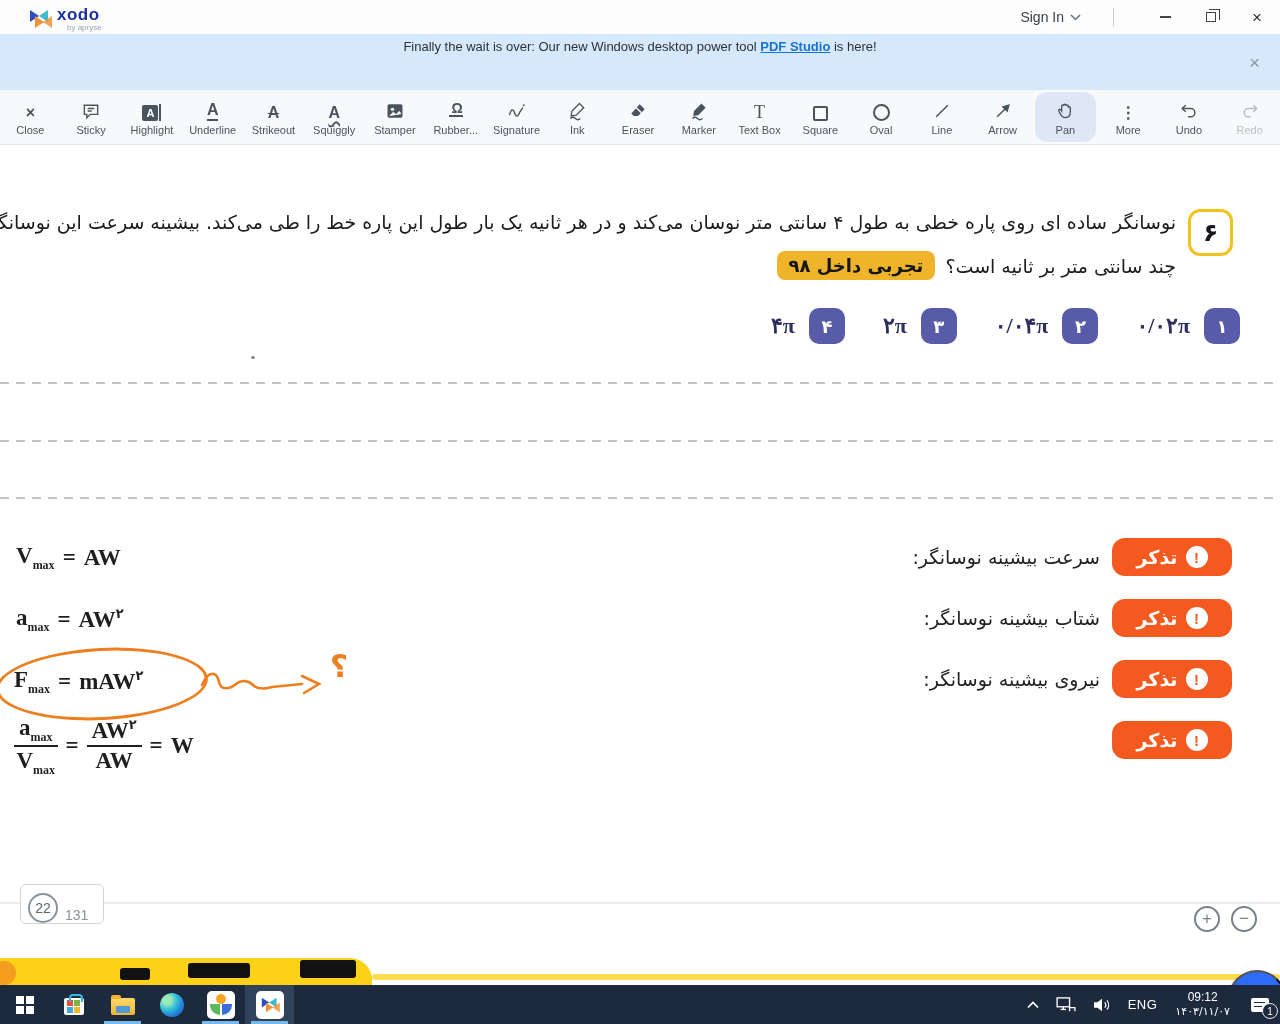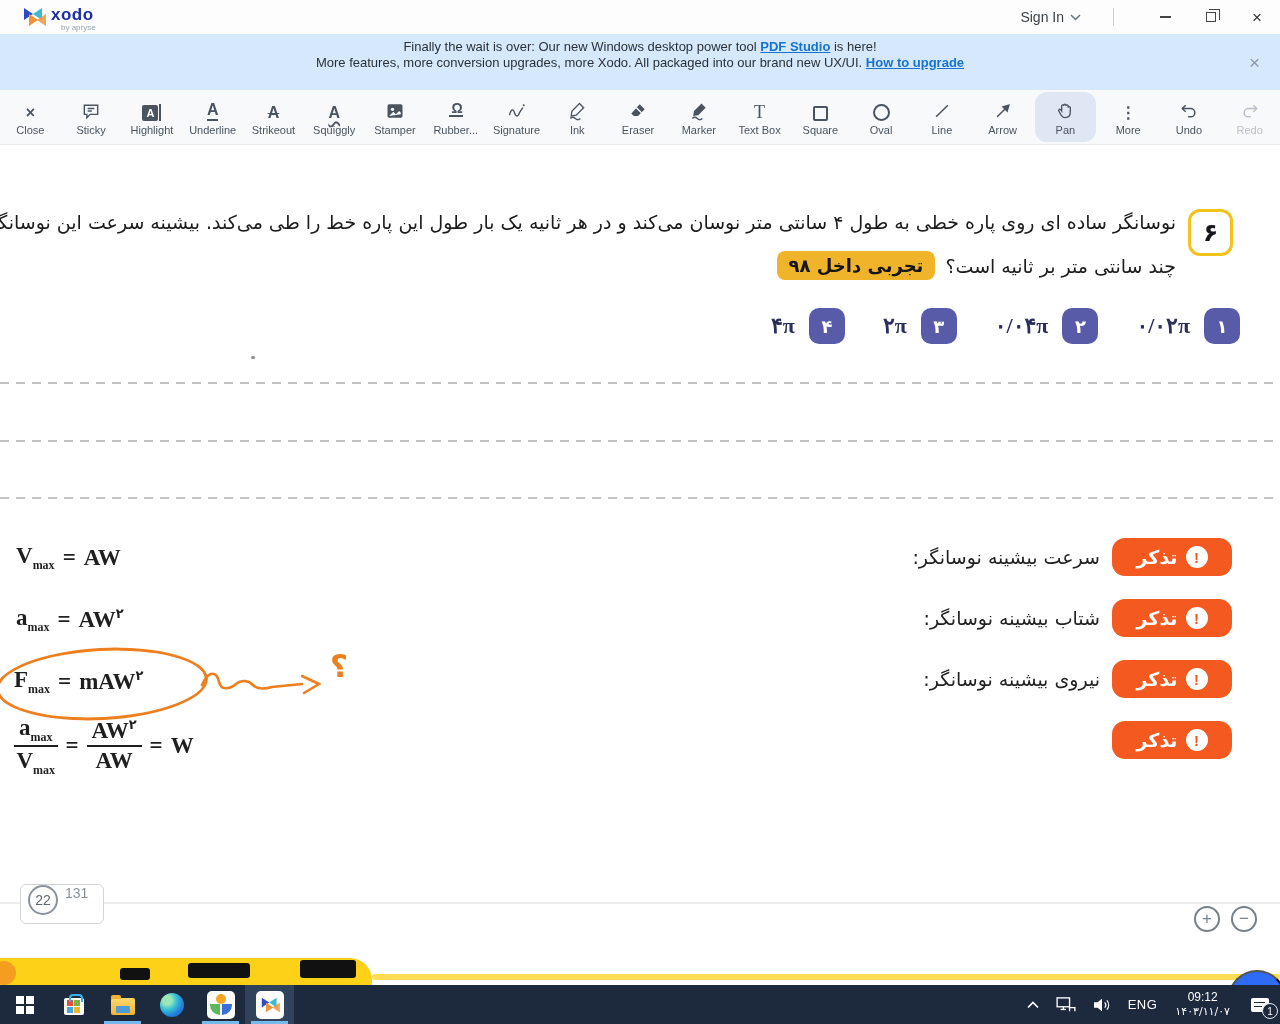--- a/index.html
+++ b/index.html
@@ -2,21 +2,21 @@
 <html><head>
 <meta charset="utf-8">
 <style>
   * { margin:0; padding:0; box-sizing:border-box; }
   html,body { width:1280px; height:1024px; overflow:hidden; }
   body { font-family:"Liberation Sans", sans-serif; background:#fff; }
   .screen { position:relative; width:1280px; height:1024px; background:#fff; }
 
   
   .titlebar { position:absolute; left:0; top:0; width:1280px; height:34px; background:#fdfdfd; display:flex; align-items:center; justify-content:space-between; }
-  .logo { display:flex; align-items:flex-start; gap:5px; padding-left:22px; padding-top:3px; }
+  .logo { display:flex; align-items:center; gap:5px; padding-left:28px; padding-top:3px; }
   .logo-text { display:flex; flex-direction:column; line-height:1; }
   .logo-word { color:#1b2f9e; font-weight:bold; font-size:17px; letter-spacing:.5px; }
   .logo-sub { color:#9aa4ae; font-size:8px; margin-top:1px; margin-left:10px; }
   .tb-right { display:flex; align-items:center; height:34px; }
   .signin { display:flex; align-items:center; gap:6px; font-size:14px; color:#3b4248; padding:0 14px; cursor:default; }
   .tb-divider { width:1px; height:18px; background:#c9ced3; margin:0 28px 0 18px; }
   .win-btn { width:46px; height:34px; display:flex; align-items:center; justify-content:center; background:transparent; border:none; color:#333; }
   .min-glyph { display:block; width:11px; height:2px; background:#444; }
   .restore-glyph { position:relative; width:10px; height:10px; border:1.5px solid #444; background:#fdfdfd; }
   .restore-glyph::before { content:""; position:absolute; left:2px; top:-4.5px; width:10px; height:10px; border:1.5px solid #444; border-bottom:none; border-left:none; }
@@ -82,21 +82,21 @@
   .formula sub { font-size:12px; }
   .formula sup { font-size:13px; font-family:"DejaVu Sans", sans-serif; }
   .frac { display:inline-flex; flex-direction:column; align-items:center; line-height:1.15; }
   .frac .num { border-bottom:2px solid #1f1f1f; padding:0 5px 1px; }
   .frac .den { padding-top:1px; }
 
   .circ-annot { position:absolute; left:-4px; top:503px; width:212px; height:72px; border:3px solid #ee7f1f; border-radius:50%; transform:rotate(-3deg); }
   .annot-q { position:absolute; left:330px; top:503px; color:#ee7f1f; font-size:31px; font-weight:bold; font-family:"DejaVu Sans", sans-serif; }
 
   .page-sep { position:absolute; left:0; top:757px; width:1280px; height:2px; background:#ededed; }
-  .pager { position:absolute; left:20px; top:739px; width:84px; height:40px; background:#fff; border:1px solid #d0d4d8; border-radius:6px; display:flex; align-items:flex-start; gap:7px; padding-left:7px; cursor:pointer; }
+  .pager { position:absolute; left:20px; top:739px; width:84px; height:40px; background:#fff; border:1px solid #d0d4d8; border-radius:6px; display:flex; align-items:flex-end; gap:7px; padding-left:7px; cursor:pointer; }
   .pager-circle { width:30px; height:30px; border:2px solid #8a939c; border-radius:50%; display:flex; align-items:center; justify-content:center; font-size:14px; color:#5f6870; }
   .pager-total { font-size:14px; color:#8a939c; }
   .zoom-btn { position:absolute; top:761px; width:26px; height:26px; border:2px solid #788089; border-radius:50%; background:#fff; color:#788089; font-size:17px; line-height:22px; text-align:center; cursor:pointer; }
 
   .next-banner { position:absolute; left:0; top:813px; width:372px; height:27px; background:#fdd117; border-top-right-radius:22px; }
   .next-strip { position:absolute; left:372px; top:829px; width:908px; height:6px; background:#fedd55; border-radius:3px; }
   .nb-orange { position:absolute; left:-8px; top:816px; width:24px; height:24px; background:#f59d1f; border-radius:50%; }
   .nb-frag { position:absolute; background:#111; border-radius:3px; }
   .fab { position:absolute; left:1228px; top:825px; width:58px; height:58px; background:#2e6bf6; border-radius:50%; cursor:pointer; }
 
@@ -166,21 +166,20 @@
           <span class="restore-glyph"></span>
         </button>
       <button class="win-btn">
           <span class="close-glyph">×</span>
         </button>
     </div>
   </header>
 
   <div class="promo">
     <p><span>Finally the wait is over: Our new Windows desktop power tool </span><a>PDF Studio</a><span> is here!</span></p>
-    <p><span>More features, more conversion upgrades, more Xodo. All packaged into our brand new UX/UI. </span><a>How to upgrade</a></p>
     <span class="promo-close">×</span>
   </div>
 
   <nav class="toolbar">
     <button class="tool">
         <span class="ticon txt-ico">×</span>
         <span class="tlabel">Close</span>
       </button>
     <button class="tool">
         <span class="ticon">

